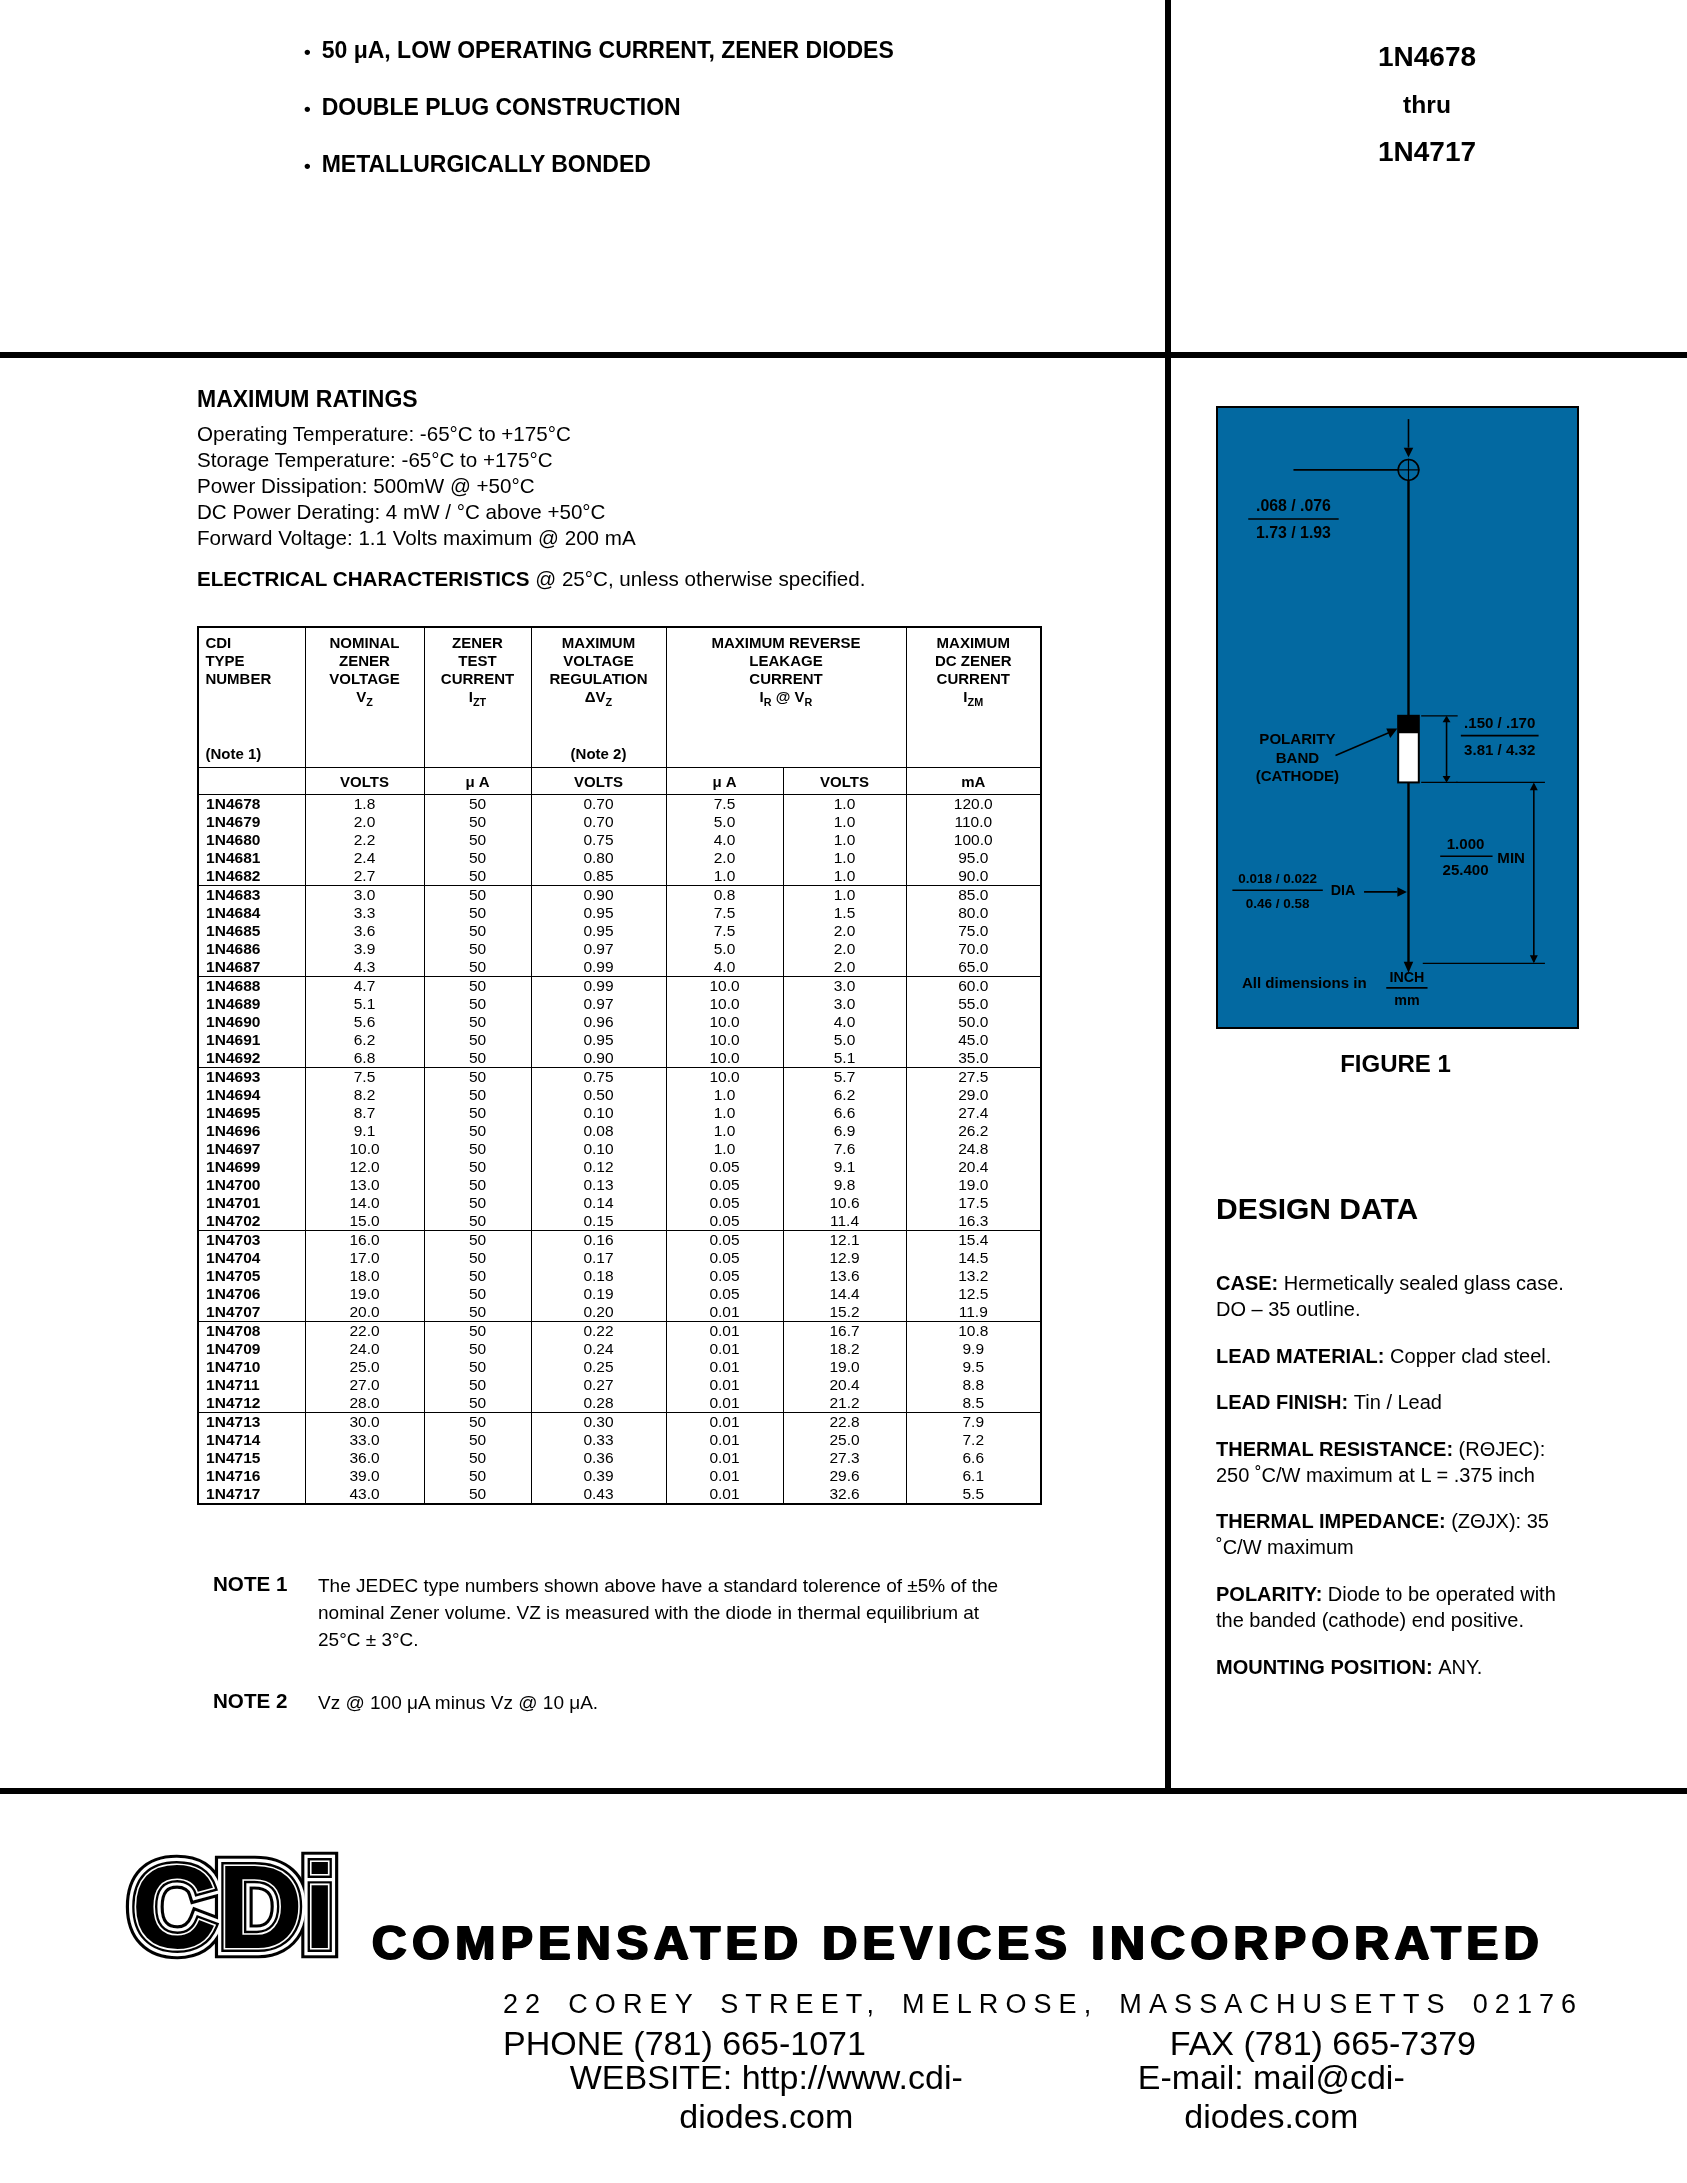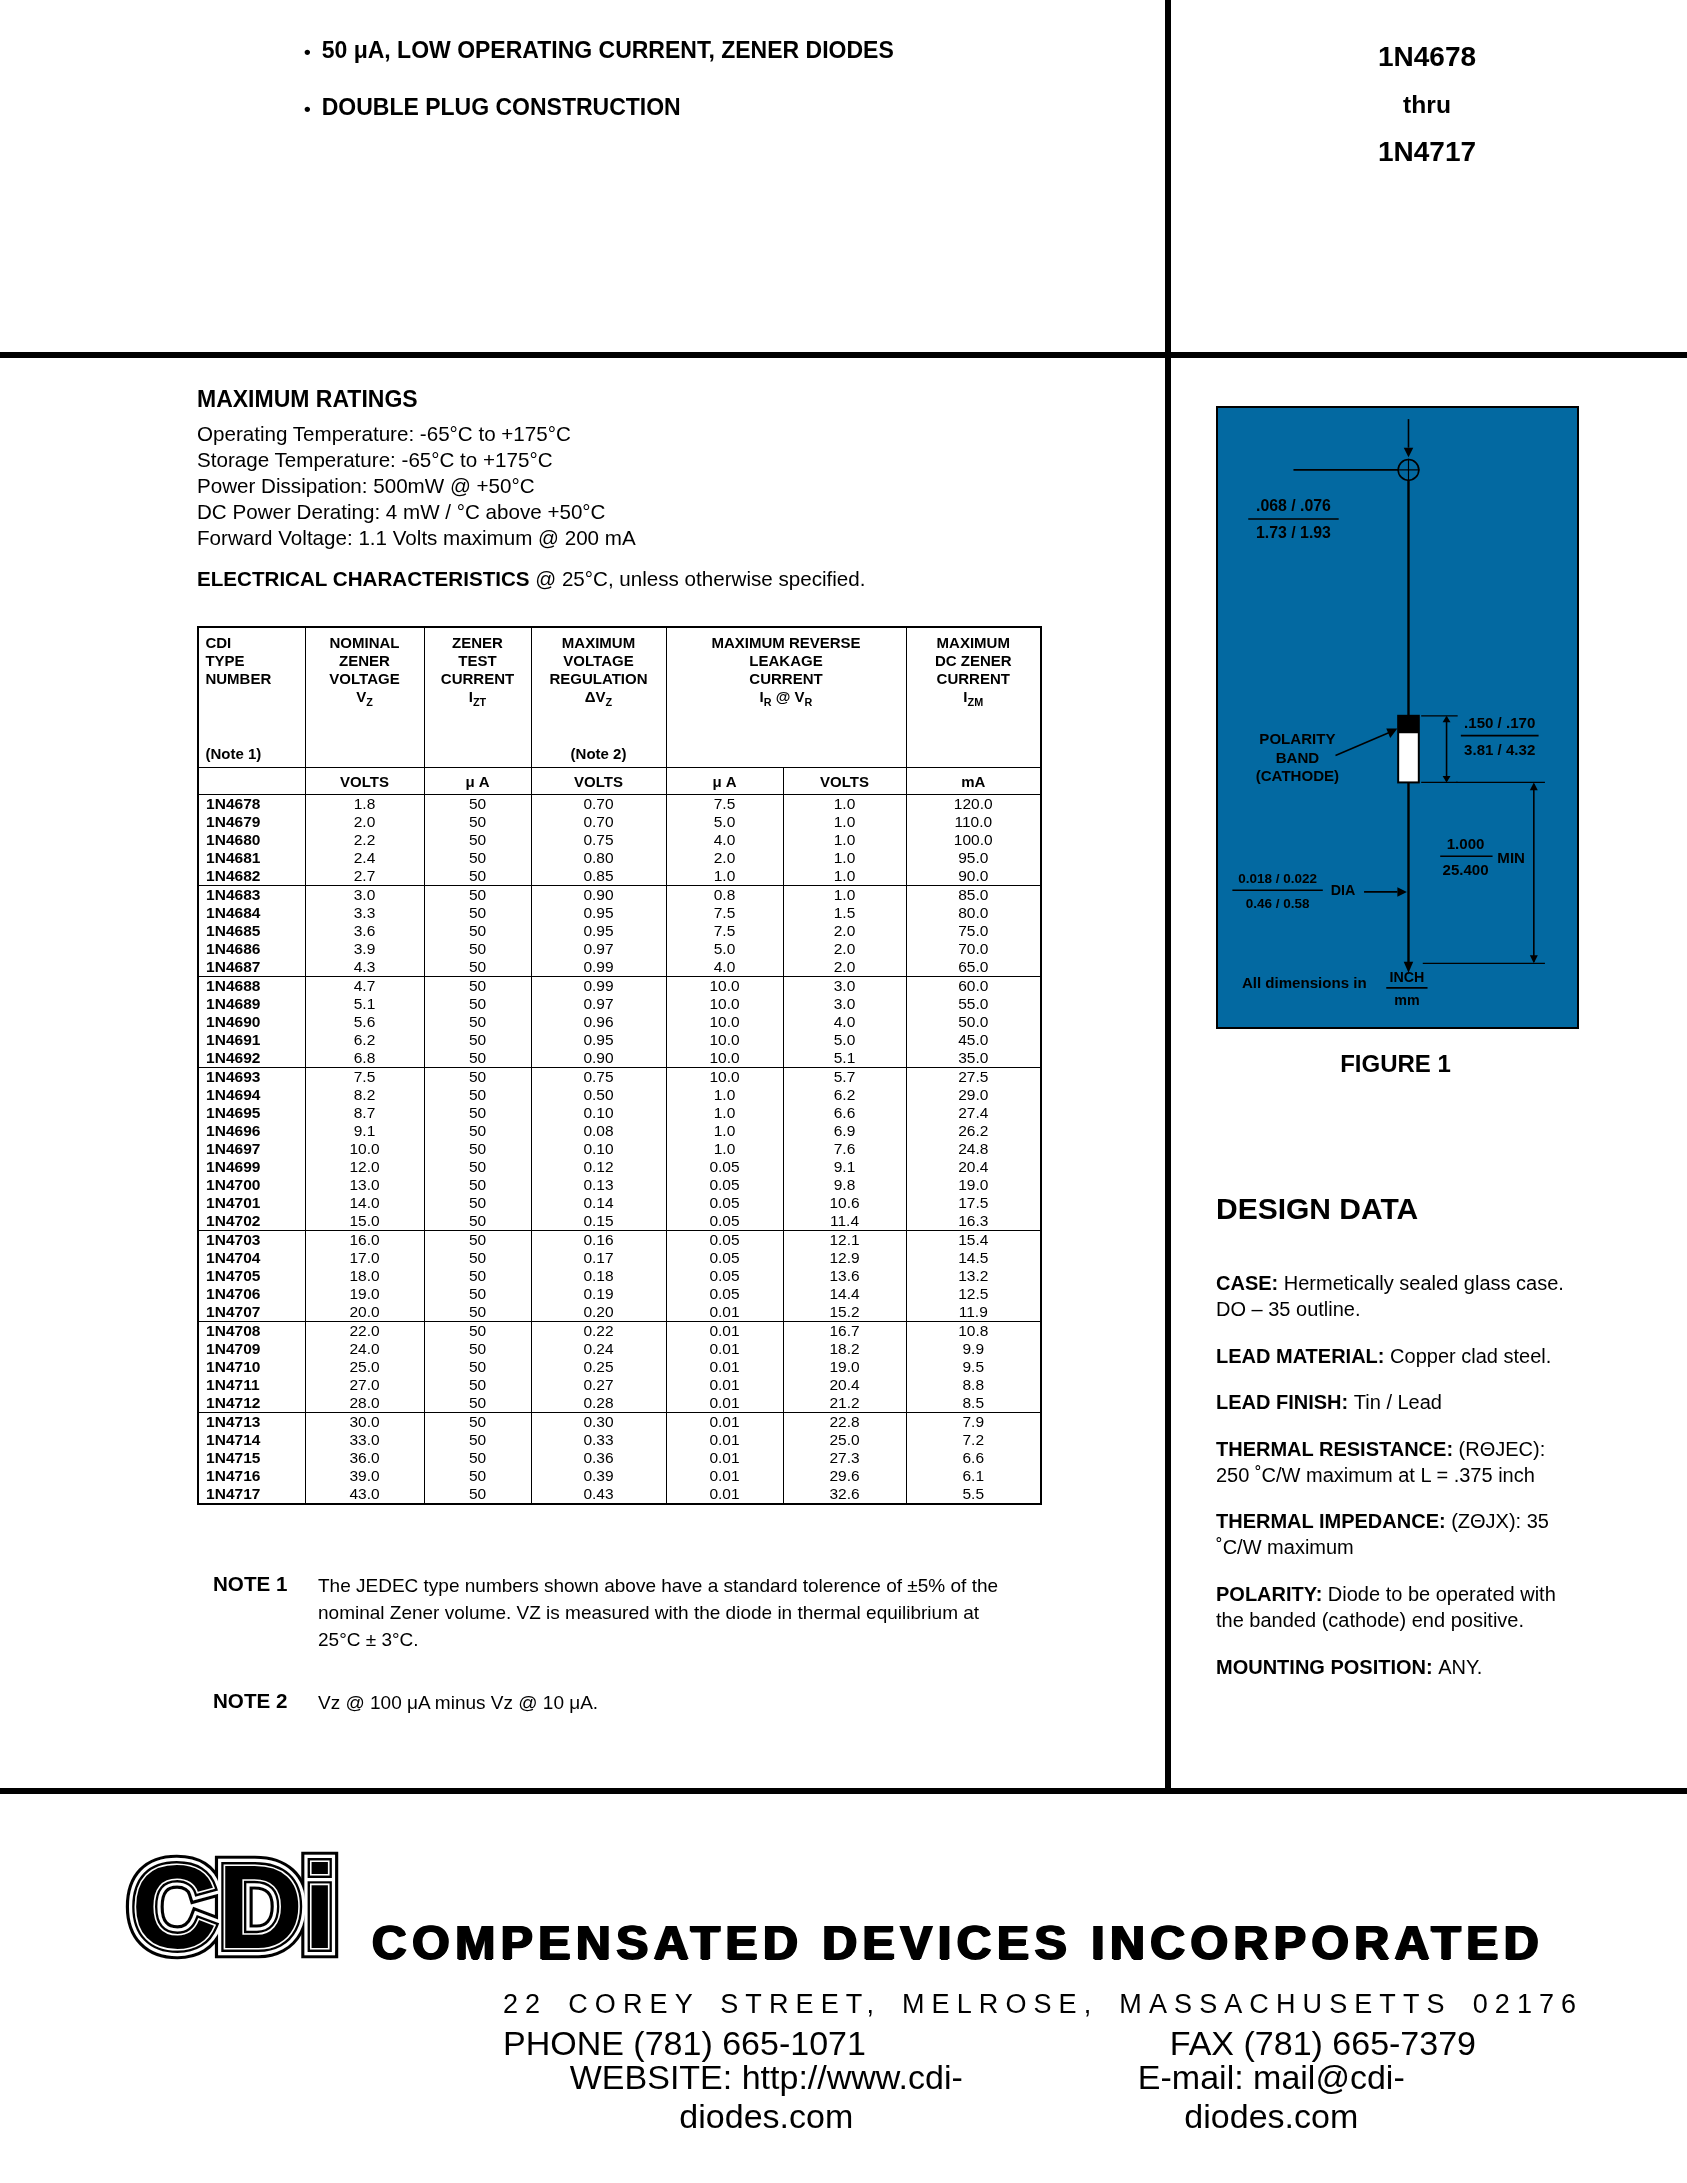--- a/index.html
+++ b/index.html
@@ -80,20 +80,21 @@
 
 <div class="page">
 
   <div class="abs vline"></div>
   <div class="abs hrule-top"></div>
   <div class="abs hrule-bot"></div>
 
   <div class="abs features">
       <div class="bullet"><span>50 μA, LOW OPERATING CURRENT, ZENER DIODES</span></div>
       <div class="bullet"><span>DOUBLE PLUG CONSTRUCTION</span></div>
+      <div class="bullet"><span>METALLURGICALLY BONDED</span></div>
     </div>
 
   <div class="abs partrange">
     <div class="pr-big">1N4678</div>
     <div class="pr-thru">thru</div>
     <div class="pr-big">1N4717</div>
   </div>
 
   <div class="abs maxratings">
     <div class="mr-title">MAXIMUM RATINGS</div>

